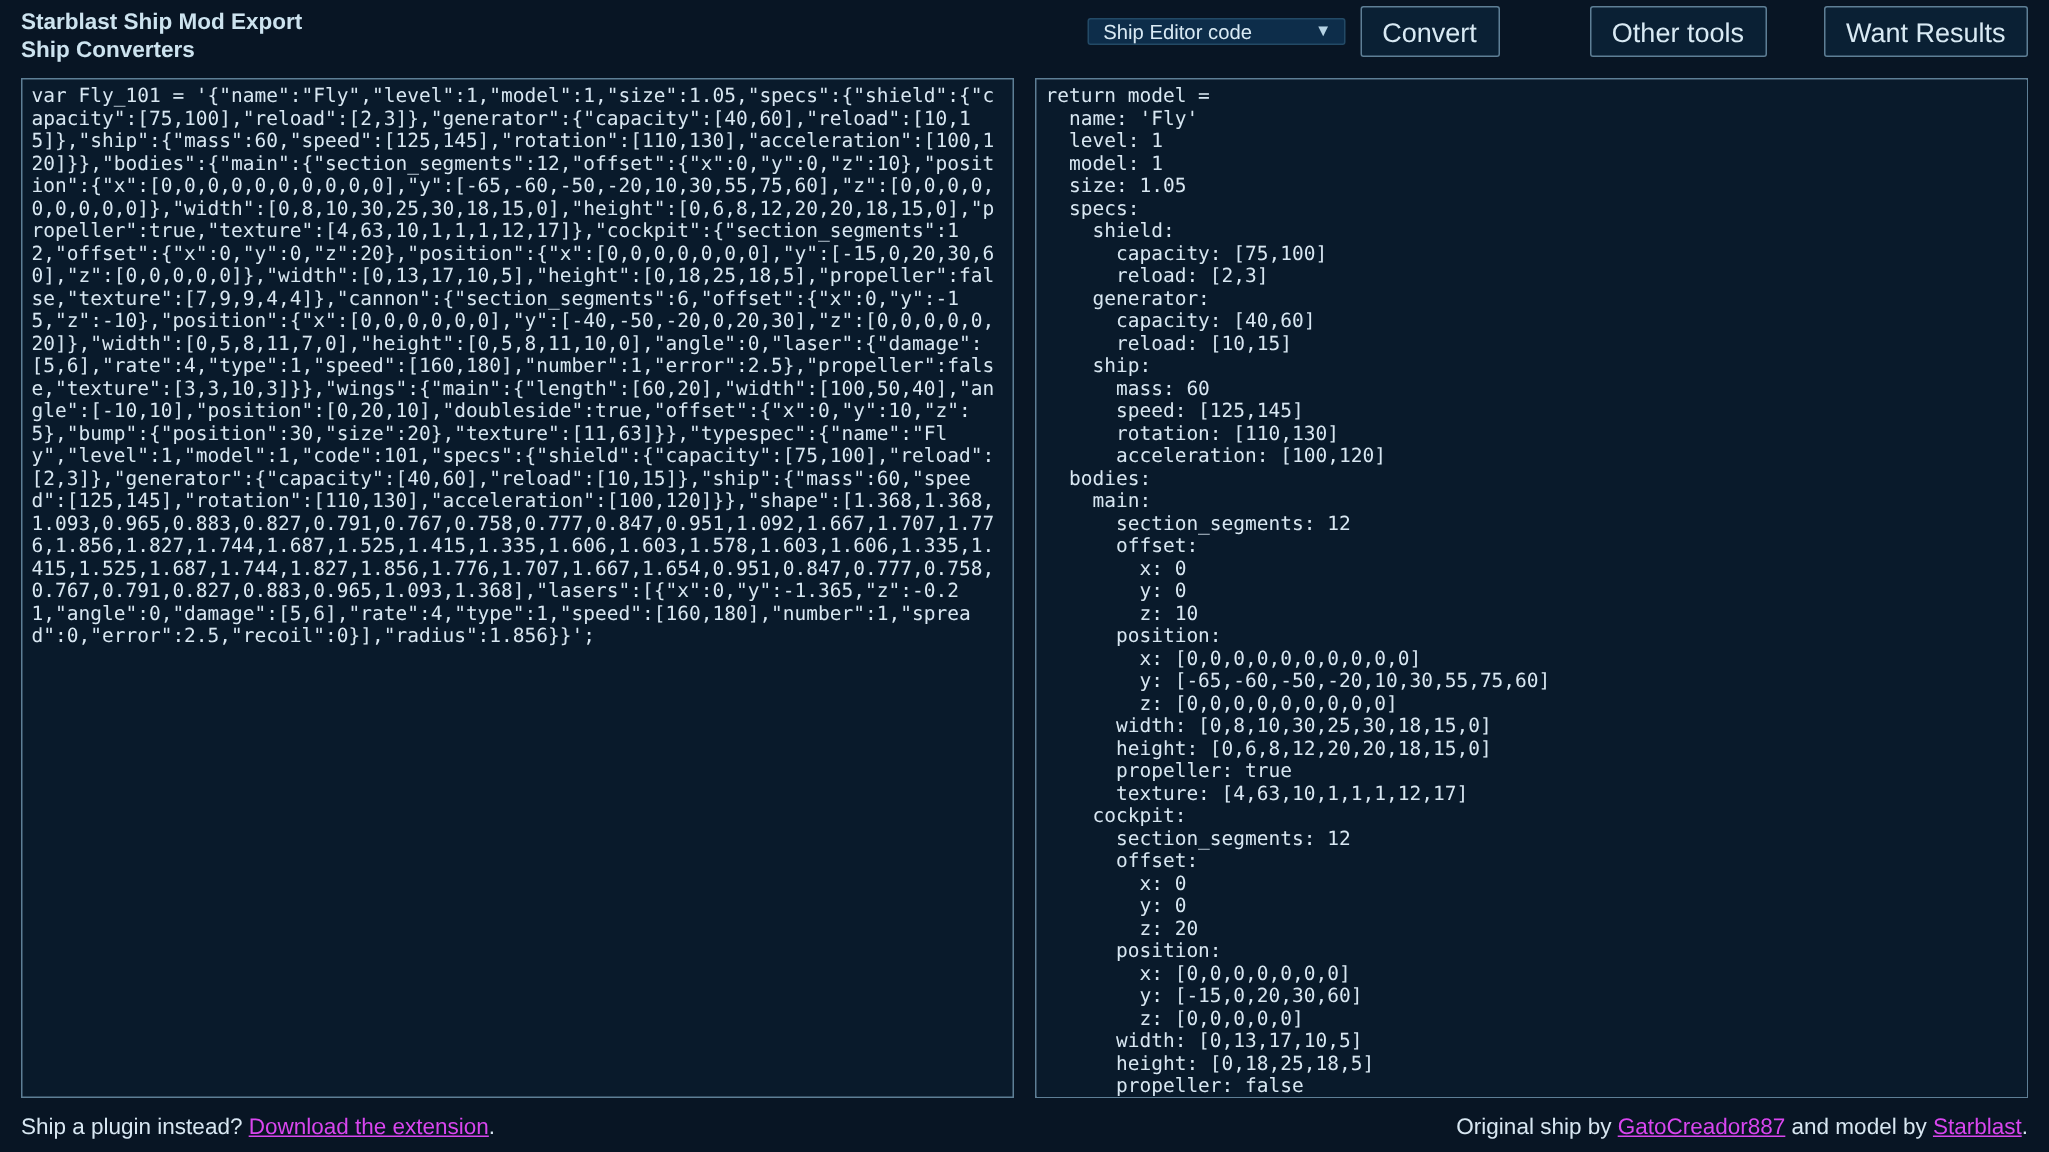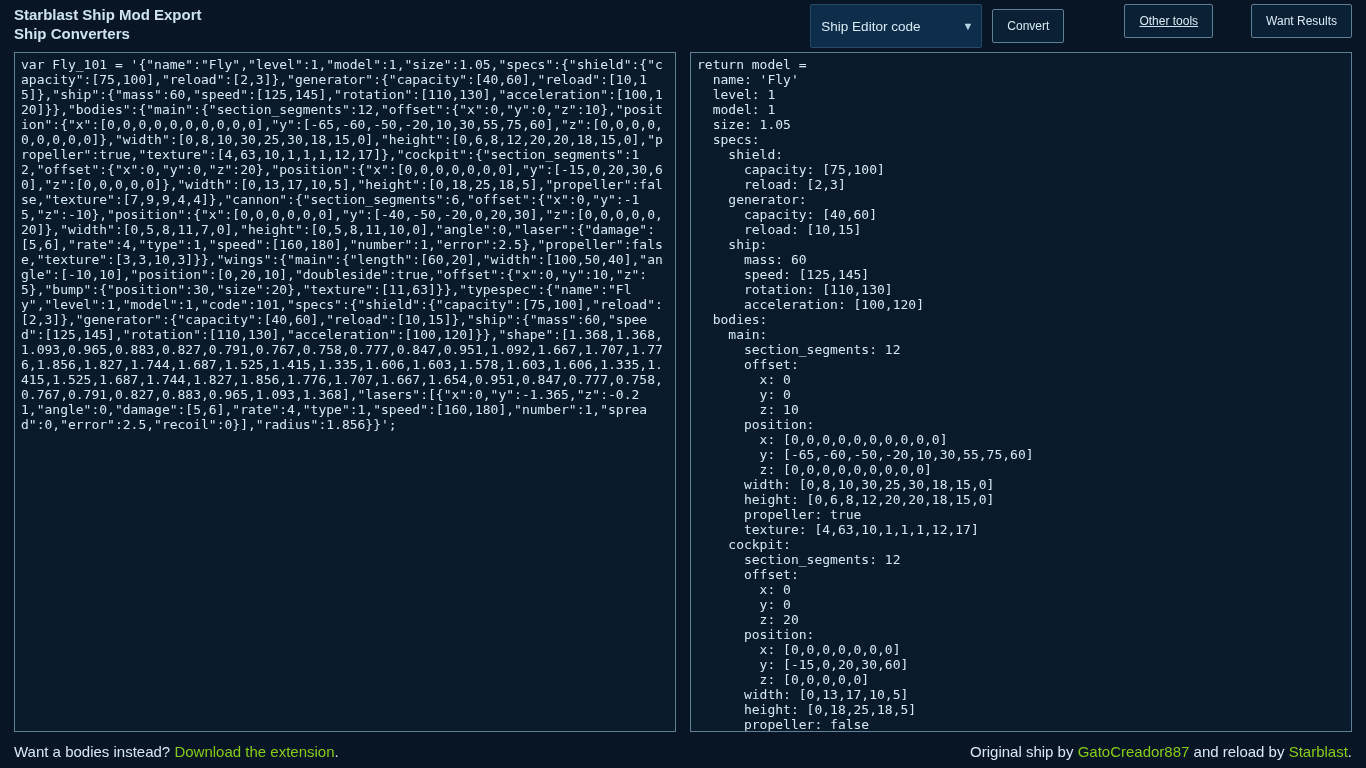--- a/index.html
+++ b/index.html
@@ -32,59 +32,58 @@
   .controls-left {
     display: flex;
     gap: 10px;
     align-items: center;
     margin-right: 22px;
   }
   .controls-mid {
     display: flex;
     gap: 10px;
     align-items: center;
-    text-decoration: underline;
   }
   .controls-right {
     display: flex;
     gap: 10px;
     align-items: center;
     margin-left: auto;
   }
   .select-wrap {
     position: relative;
     width: 172px;
-    height: 44px;
+    height: 18px;
     background: #0d2d4a;
     border: 1px solid #234a66;
     color: #d9eaf4;
     font-size: 13.5px;
     display: flex;
     align-items: center;
     padding: 0 28px 0 10px;
     cursor: pointer;
     border-radius: 2px;
   }
   .select-wrap .chev {
     position: absolute;
     right: 8px;
     top: 50%;
     transform: translateY(-50%);
     font-size: 11px;
     color: #b6d3e4;
   }
   .btn {
     height: 34px;
-    padding: 16px 14px;
+    padding: 4px 14px;
     background: #0a2034;
     border: 1px solid #5e7f96;
     color: #d9eaf4;
-    font-size: 12px;
-    display: flex;
-    align-items: center;
+    font-size: 18px;
+    display: flex;
+    align-items: flex-end;
     cursor: pointer;
     border-radius: 2px;
     font-family: inherit;
   }
   .panels {
     display: flex;
     gap: 14px;
     padding: 0 14px;
     height: 680px;
   }
@@ -113,21 +112,22 @@
   .footer {
     display: flex;
     align-items: center;
     padding: 6px 14px 0 14px;
     font-size: 15px;
     color: #d8e7f2;
     height: 32px;
   }
   .footer .right { margin-left: auto; }
   .link {
-    color: #84cc16;
+    text-decoration: underline;
+    color: #d946ef;
     cursor: pointer;
   }
 </style>
 </head>
 <body>
 
 <div class="header">
   <div class="title-block">
     <div class="title-line">Starblast Ship Mod Export</div>
     <div class="title-line">Ship Converters</div>
@@ -203,18 +203,18 @@
         y: [-15,0,20,30,60]
         z: [0,0,0,0,0]
       width: [0,13,17,10,5]
       height: [0,18,25,18,5]
       propeller: false
 </div>
 </div>
 
 <div class="footer">
   <span>
-    <span>Want a bodies instead? </span><span class="link">Download the extension</span><span>.</span>
+    <span>Ship a plugin instead? </span><span class="link">Download the extension</span><span>.</span>
   </span>
   <span class="right">
-    <span>Original ship by </span><span class="link">GatoCreador887</span><span> and reload by </span><span class="link">Starblast</span><span>.</span>
+    <span>Original ship by </span><span class="link">GatoCreador887</span><span> and model by </span><span class="link">Starblast</span><span>.</span>
   </span>
 </div>
 
 </body></html>

